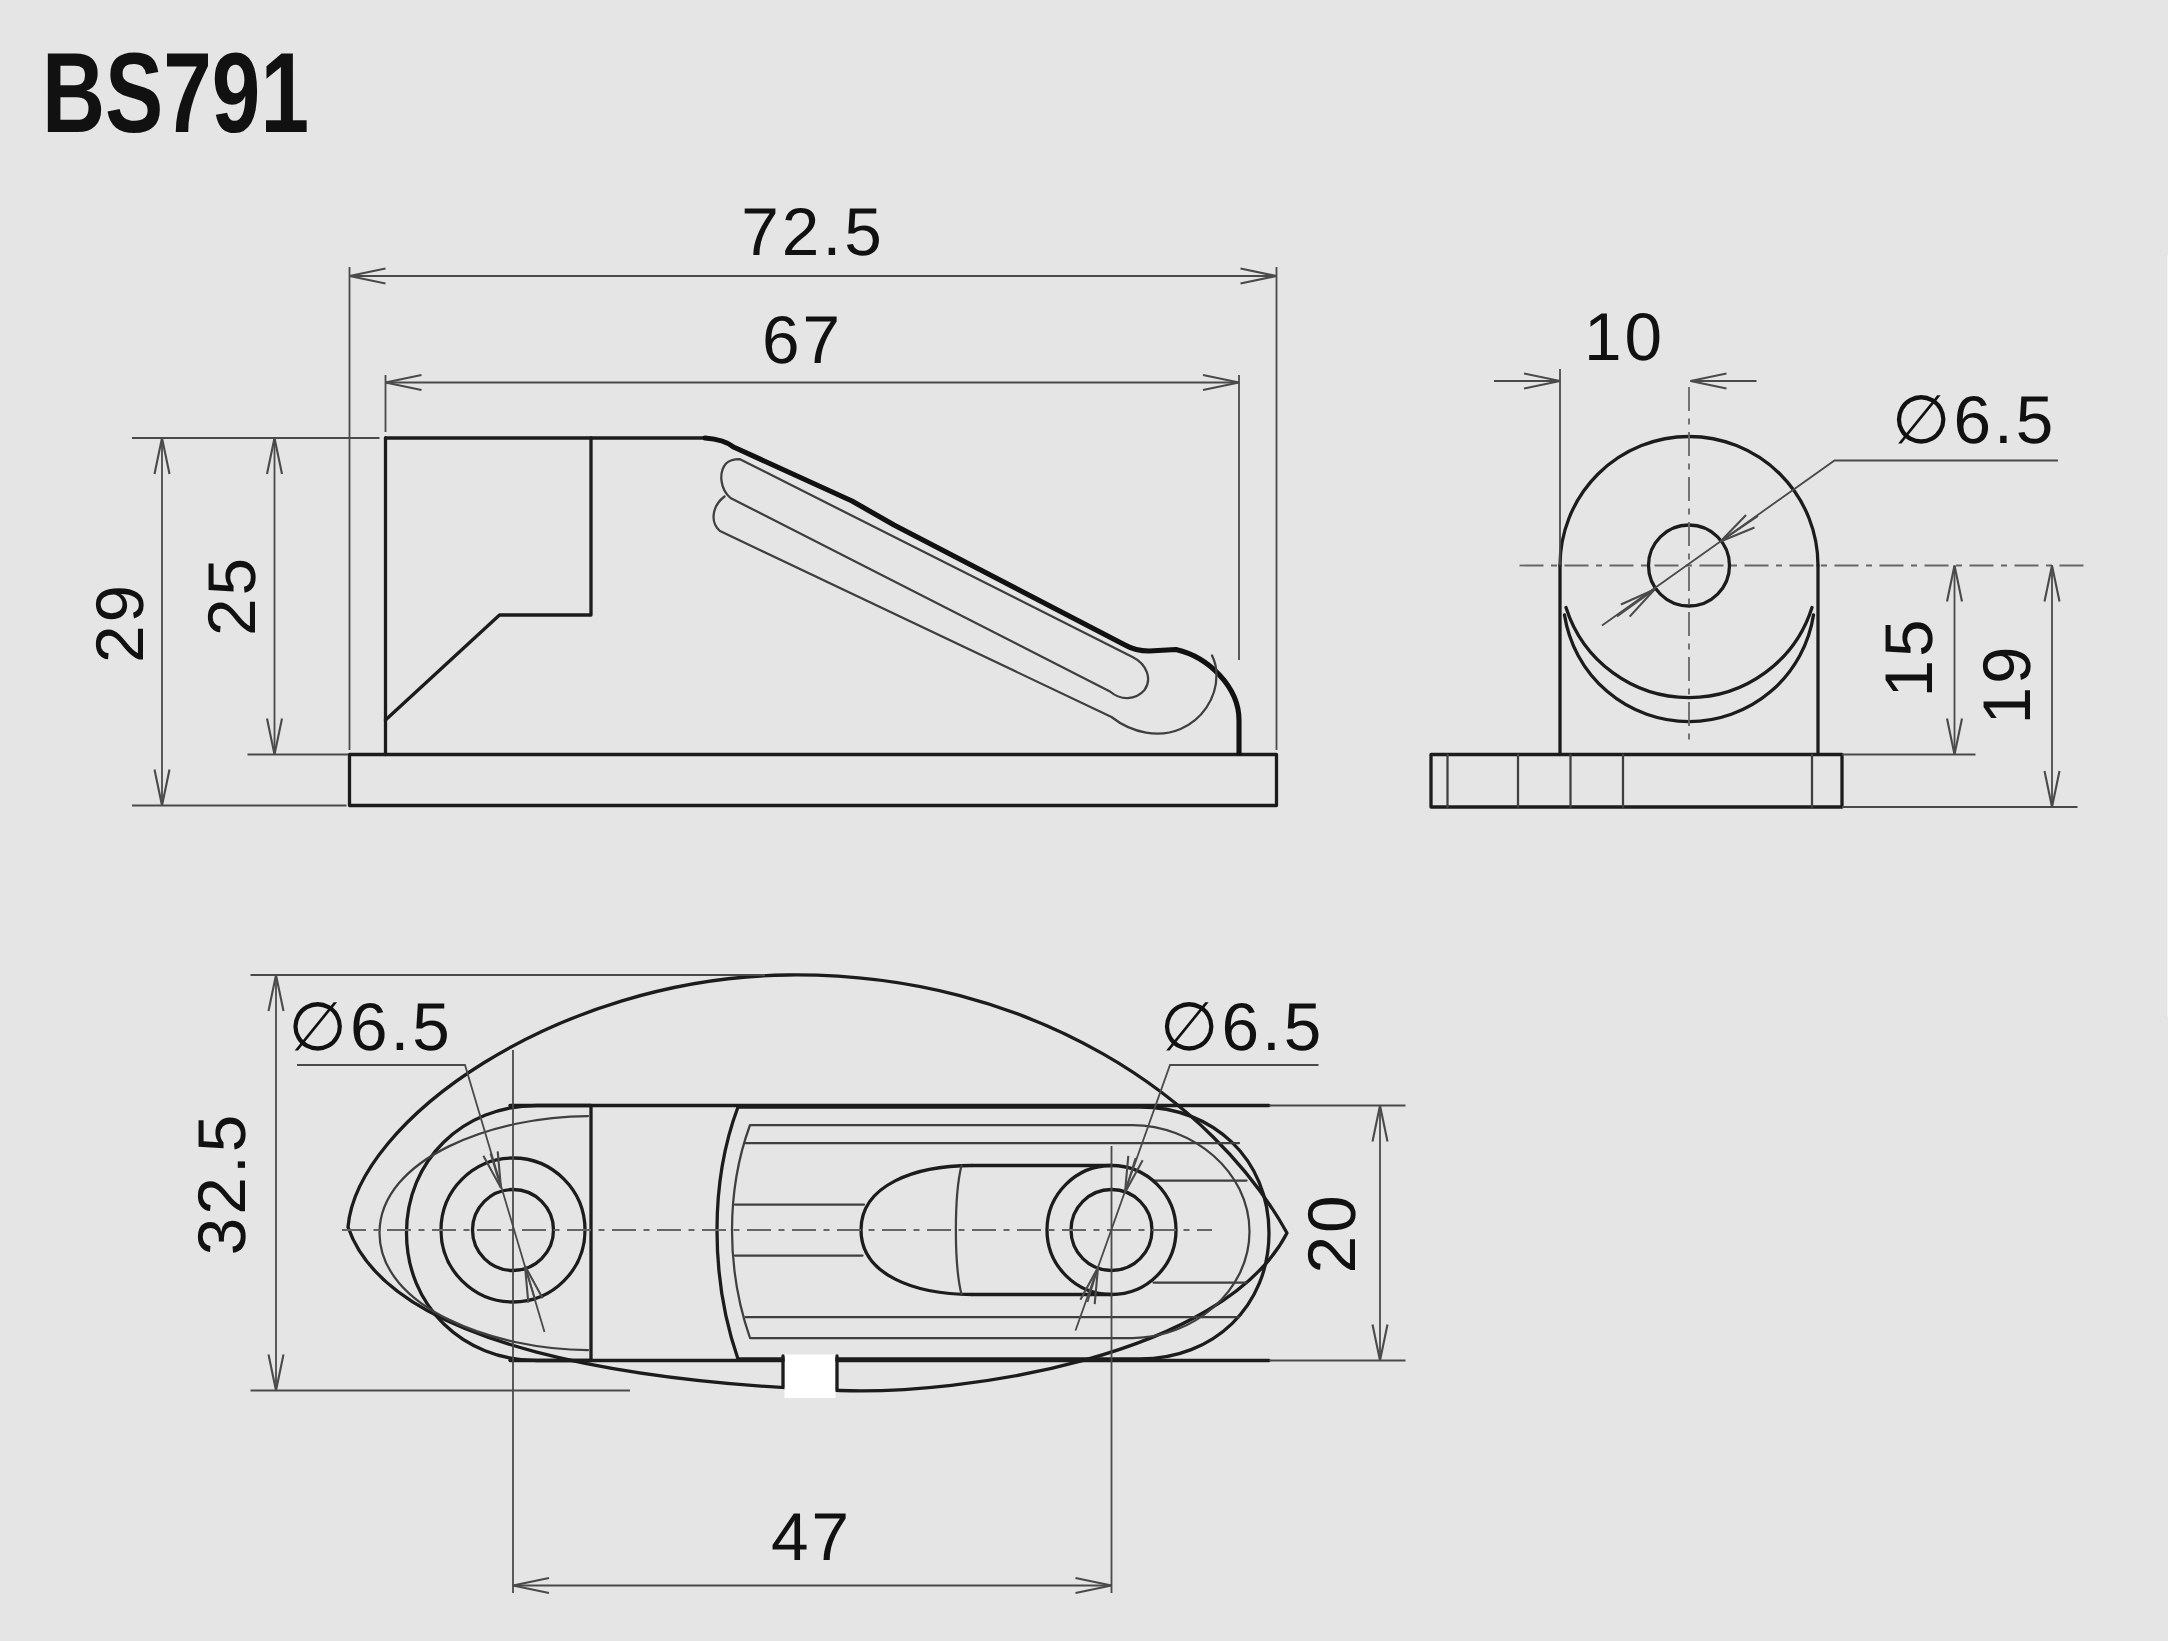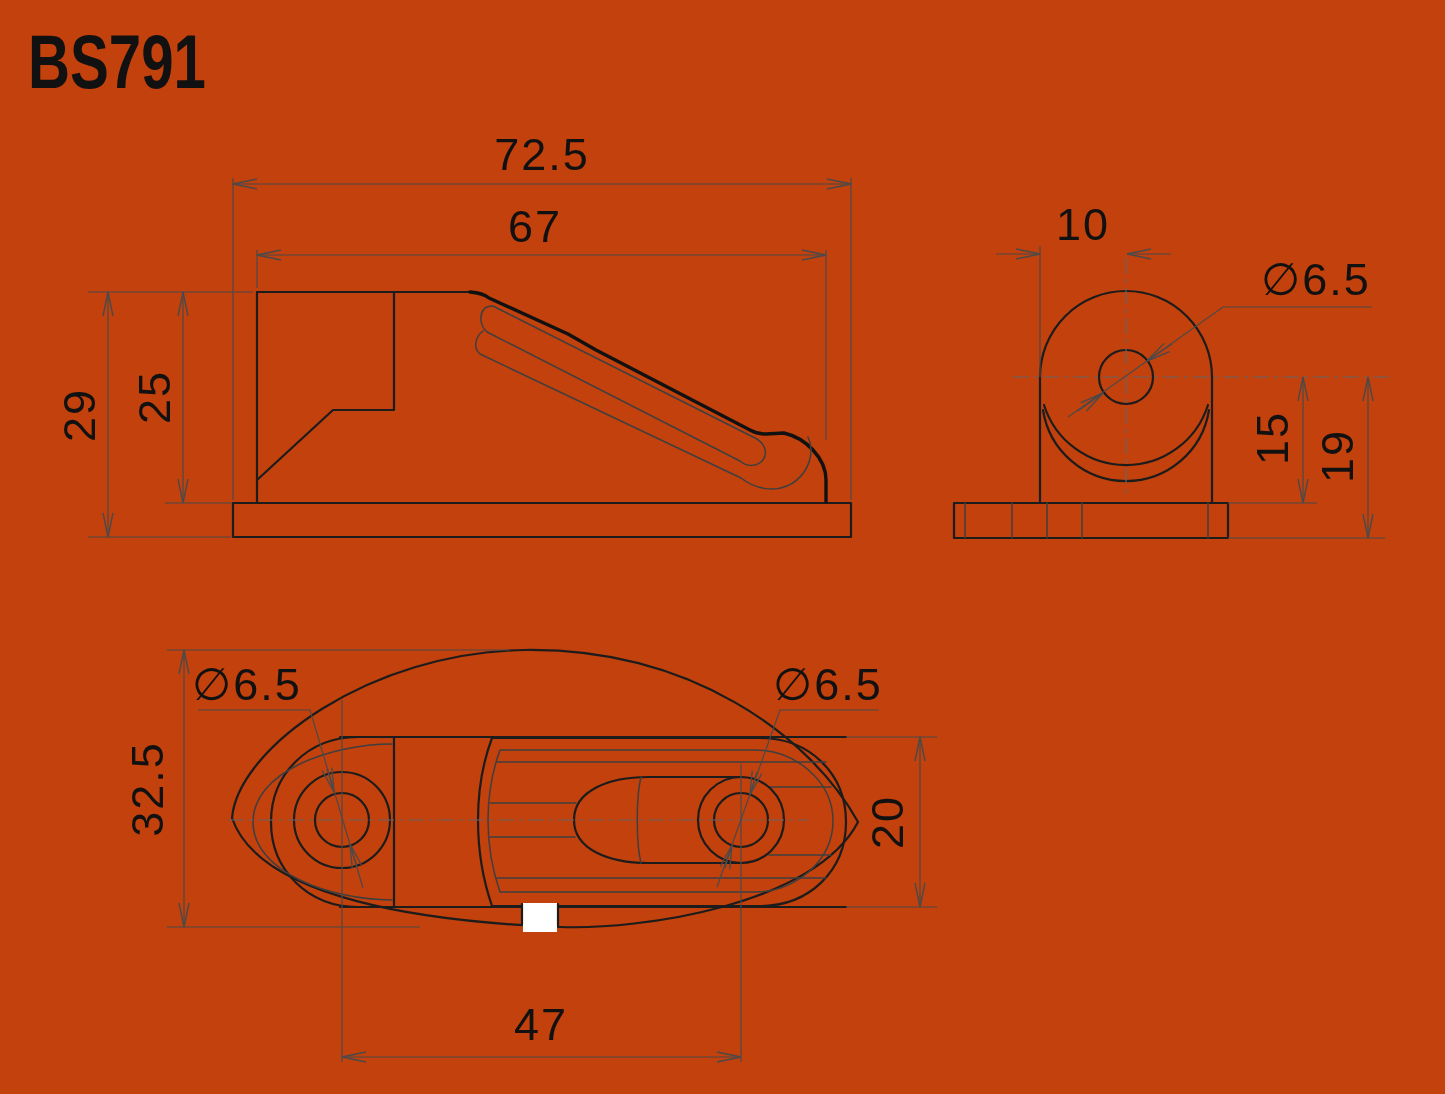--- a/index.html
+++ b/index.html
@@ -1,16 +1,16 @@
 <!DOCTYPE html>
 <html><head>
 <meta charset="utf-8">
 <style>
   html,body{margin:0;padding:0;background:#ffffff;}
-  .stage{width:1445px;height:1094px;background:#c2410c;position:relative;overflow:hidden;}
+  .stage{width:1445px;height:1094px;background:#e5e5e5;position:relative;overflow:hidden;}
   svg{display:block;}
   text{font-family:"Liberation Sans","DejaVu Sans",sans-serif;fill:#111;}
   .dimtxt{font-size:45px;letter-spacing:2px;}
   .title{font-size:76px;font-weight:bold;}
   .part{stroke:#1c1c1c;stroke-width:2.2;fill:none;stroke-linejoin:round;stroke-linecap:round;}
   .thick{stroke:#111;stroke-width:3.4;fill:none;stroke-linejoin:round;stroke-linecap:round;}
   .thin{stroke:#3f3f3f;stroke-width:1.5;fill:none;stroke-linejoin:round;stroke-linecap:round;}
   .dim{stroke:#4a4a4a;stroke-width:1.2;fill:none;}
   .cl{stroke:#666;stroke-width:1.2;fill:none;stroke-dasharray:16 5 4 5;}
   .mask{fill:#fff;stroke:none;}

